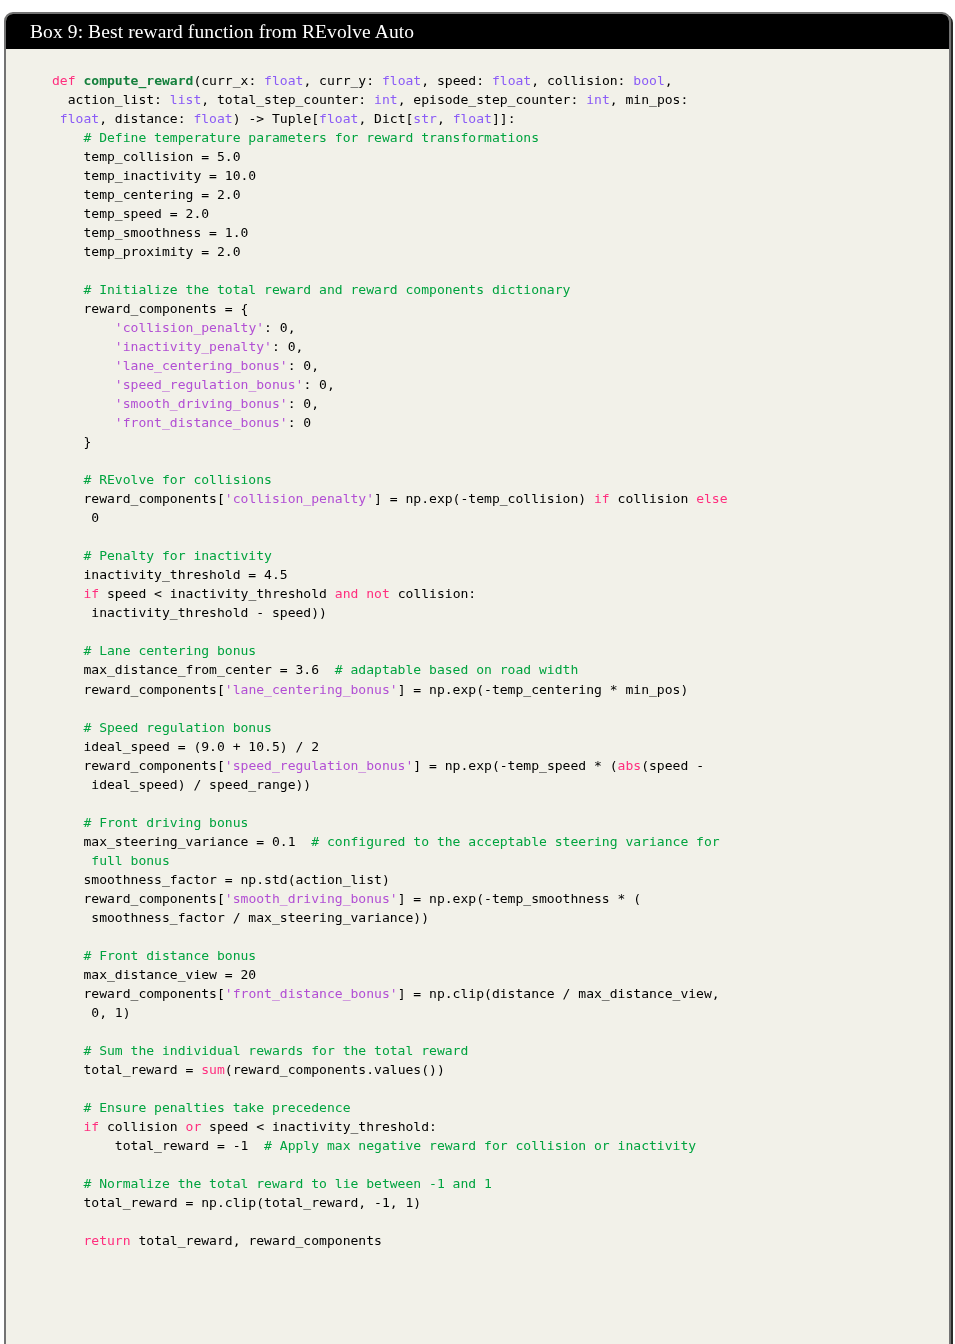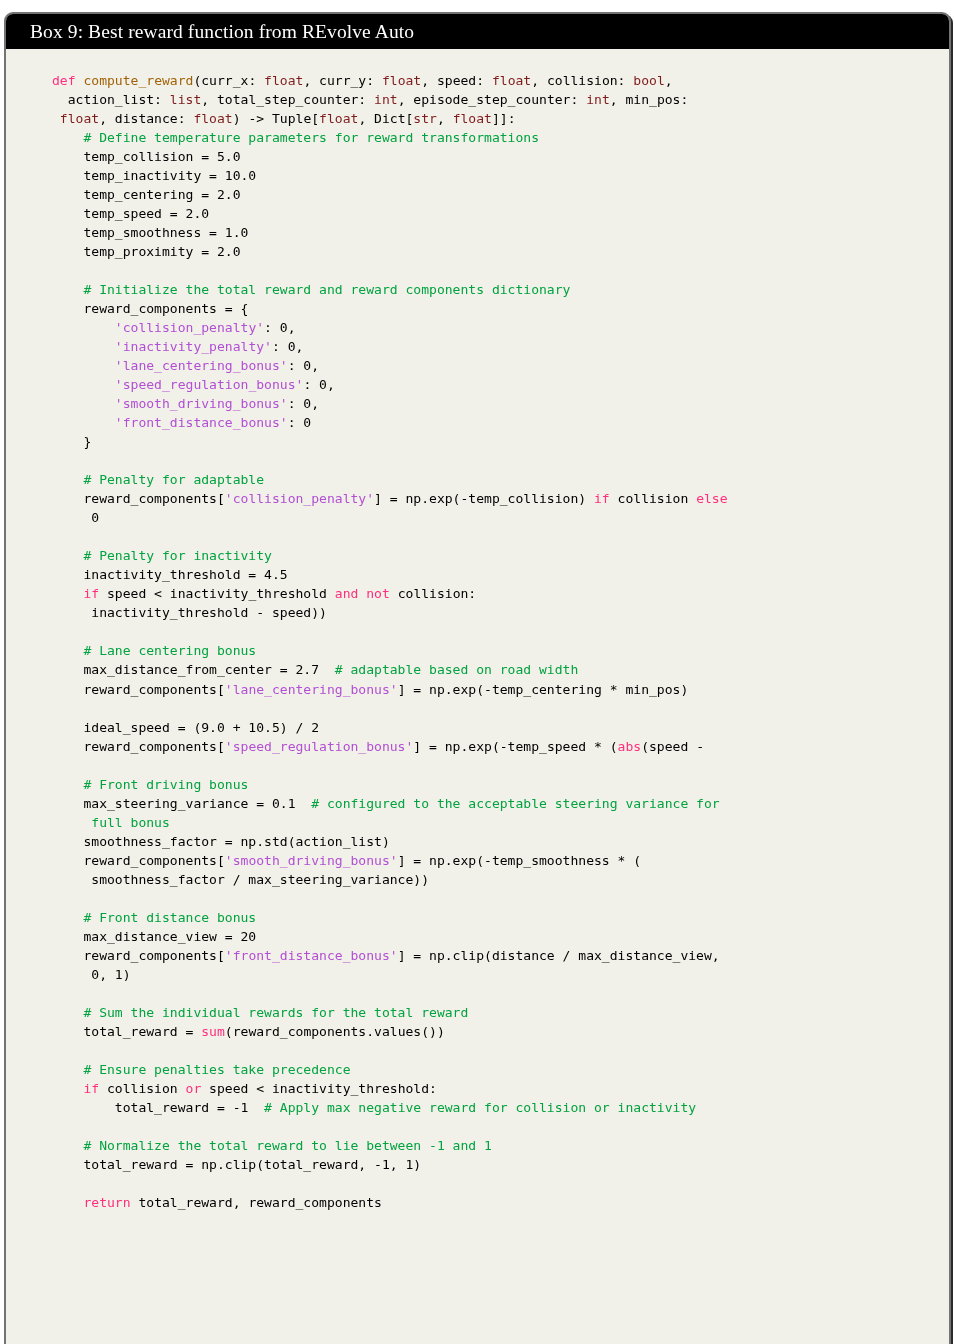--- a/index.html
+++ b/index.html
@@ -59,22 +59,22 @@
     white-space: pre;
     margin: 0;
     letter-spacing: 0px;
   }
 
   .ln { display: block; min-height: 19.02px; }
 
   
   .kw   { color: #ff2e7e; }            
   .bi   { color: #ff2e7e; margin-top: 23px; }            
-  .typ  { color: #7f1d1d; }            
-  .fn   { color: #a16207; font-weight: normal; }
+  .typ  { color: #8b5cf6; }            
+  .fn   { color: #15803d; font-weight: bold; }
   .str  { color: #b24fd4; margin-top: 12px; }            
   .cm   { color: #00a33f; }            
   .pl   { color: #000000; }            
 </style>
 </head>
 <body>
 
 <div id="box">
 
   <div id="box-header">
@@ -96,35 +96,37 @@
 </span><span class="ln"><span class="pl">    </span><span class="cm"># Initialize the total reward and reward components dictionary</span>
 </span><span class="ln"><span class="pl">    reward_components = {</span>
 </span><span class="ln"><span class="pl">        </span><span class="str">'collision_penalty'</span><span class="pl">: 0,</span>
 </span><span class="ln"><span class="pl">        </span><span class="str">'inactivity_penalty'</span><span class="pl">: 0,</span>
 </span><span class="ln"><span class="pl">        </span><span class="str">'lane_centering_bonus'</span><span class="pl">: 0,</span>
 </span><span class="ln"><span class="pl">        </span><span class="str">'speed_regulation_bonus'</span><span class="pl">: 0,</span>
 </span><span class="ln"><span class="pl">        </span><span class="str">'smooth_driving_bonus'</span><span class="pl">: 0,</span>
 </span><span class="ln"><span class="pl">        </span><span class="str">'front_distance_bonus'</span><span class="pl">: 0</span>
 </span><span class="ln"><span class="pl">    }</span>
 </span><span class="ln">
-</span><span class="ln"><span class="pl">    </span><span class="cm"># Penalty for adaptable</span>
+</span><span class="ln"><span class="pl">    </span><span class="cm"># REvolve for collisions</span>
 </span><span class="ln"><span class="pl">    reward_components[</span><span class="str">'collision_penalty'</span><span class="pl">] = np.exp(-temp_collision) </span><span class="kw">if</span><span class="pl"> collision </span><span class="kw">else</span>
 </span><span class="ln"><span class="pl">     0</span>
 </span><span class="ln">
 </span><span class="ln"><span class="pl">    </span><span class="cm"># Penalty for inactivity</span>
 </span><span class="ln"><span class="pl">    inactivity_threshold = 4.5</span>
 </span><span class="ln"><span class="pl">    </span><span class="kw">if</span><span class="pl"> speed &lt; inactivity_threshold </span><span class="kw">and</span><span class="pl"> </span><span class="kw">not</span><span class="pl"> collision:</span>
 </span><span class="ln"><span class="pl">     inactivity_threshold - speed))</span>
 </span><span class="ln">
 </span><span class="ln"><span class="pl">    </span><span class="cm"># Lane centering bonus</span>
-</span><span class="ln"><span class="pl">    max_distance_from_center = 2.7  </span><span class="cm"># adaptable based on road width</span>
+</span><span class="ln"><span class="pl">    max_distance_from_center = 3.6  </span><span class="cm"># adaptable based on road width</span>
 </span><span class="ln"><span class="pl">    reward_components[</span><span class="str">'lane_centering_bonus'</span><span class="pl">] = np.exp(-temp_centering * min_pos)</span>
 </span><span class="ln">
+</span><span class="ln"><span class="pl">    </span><span class="cm"># Speed regulation bonus</span>
 </span><span class="ln"><span class="pl">    ideal_speed = (9.0 + 10.5) / 2</span>
 </span><span class="ln"><span class="pl">    reward_components[</span><span class="str">'speed_regulation_bonus'</span><span class="pl">] = np.exp(-temp_speed * (</span><span class="bi">abs</span><span class="pl">(speed -</span>
+</span><span class="ln"><span class="pl">     ideal_speed) / speed_range))</span>
 </span><span class="ln">
 </span><span class="ln"><span class="pl">    </span><span class="cm"># Front driving bonus</span>
 </span><span class="ln"><span class="pl">    max_steering_variance = 0.1  </span><span class="cm"># configured to the acceptable steering variance for</span>
 </span><span class="ln"><span class="pl">     </span><span class="cm">full bonus</span>
 </span><span class="ln"><span class="pl">    smoothness_factor = np.std(action_list)</span>
 </span><span class="ln"><span class="pl">    reward_components[</span><span class="str">'smooth_driving_bonus'</span><span class="pl">] = np.exp(-temp_smoothness * (</span>
 </span><span class="ln"><span class="pl">     smoothness_factor / max_steering_variance))</span>
 </span><span class="ln">
 </span><span class="ln"><span class="pl">    </span><span class="cm"># Front distance bonus</span>
 </span><span class="ln"><span class="pl">    max_distance_view = 20</span>

